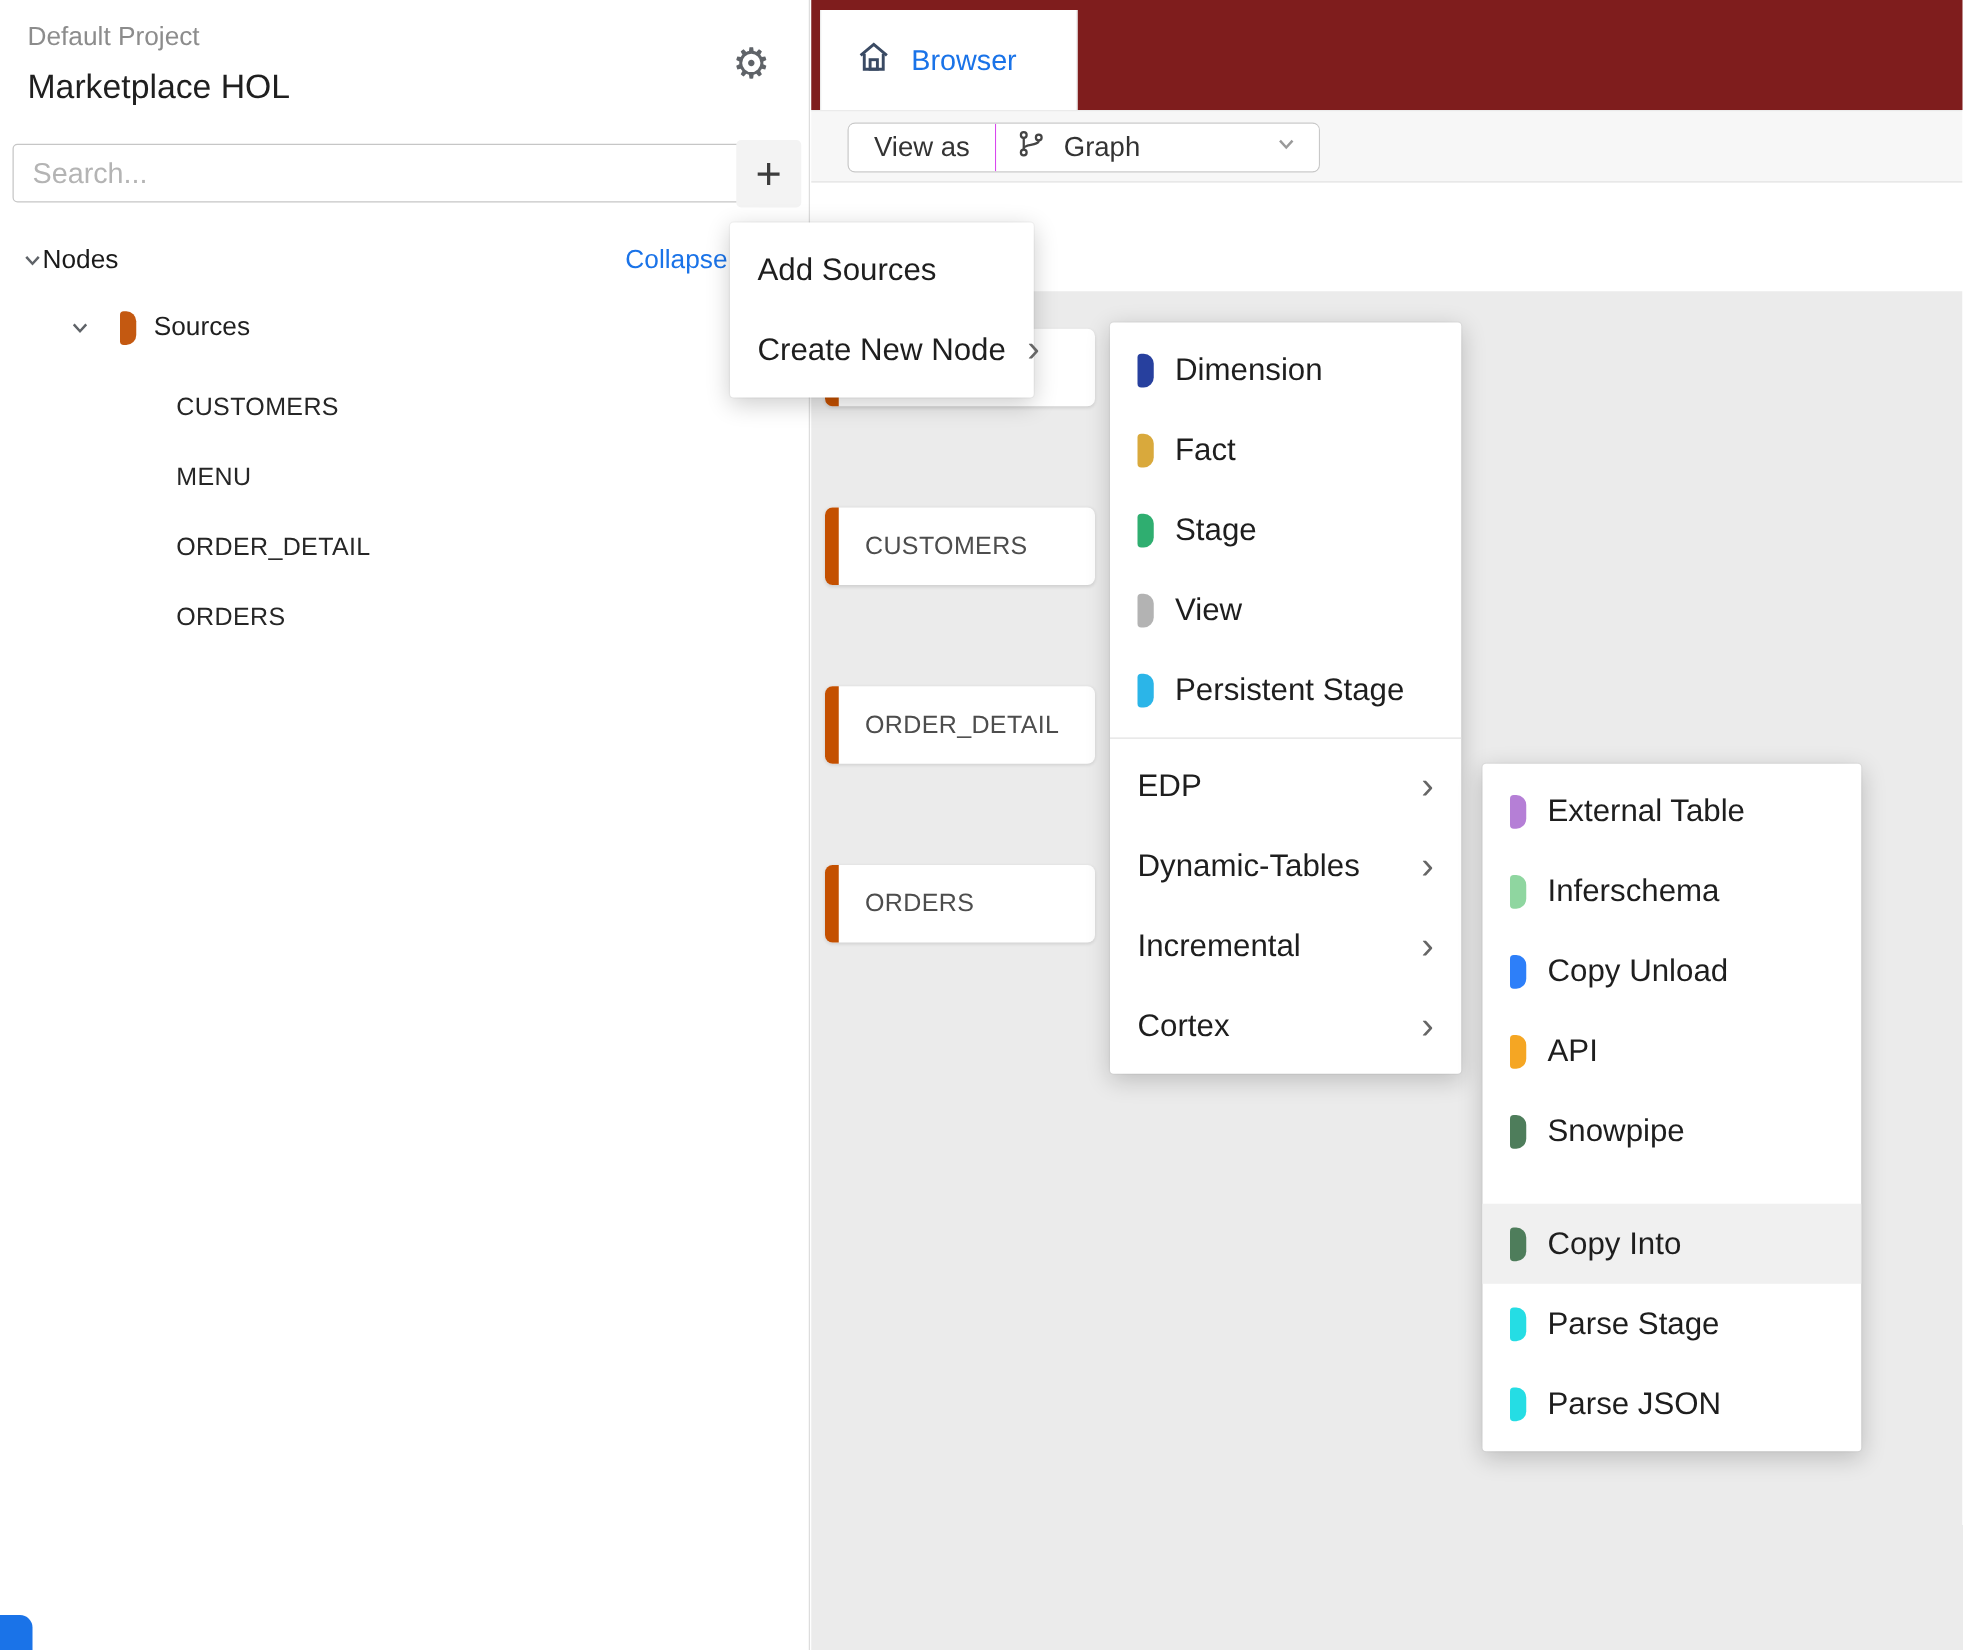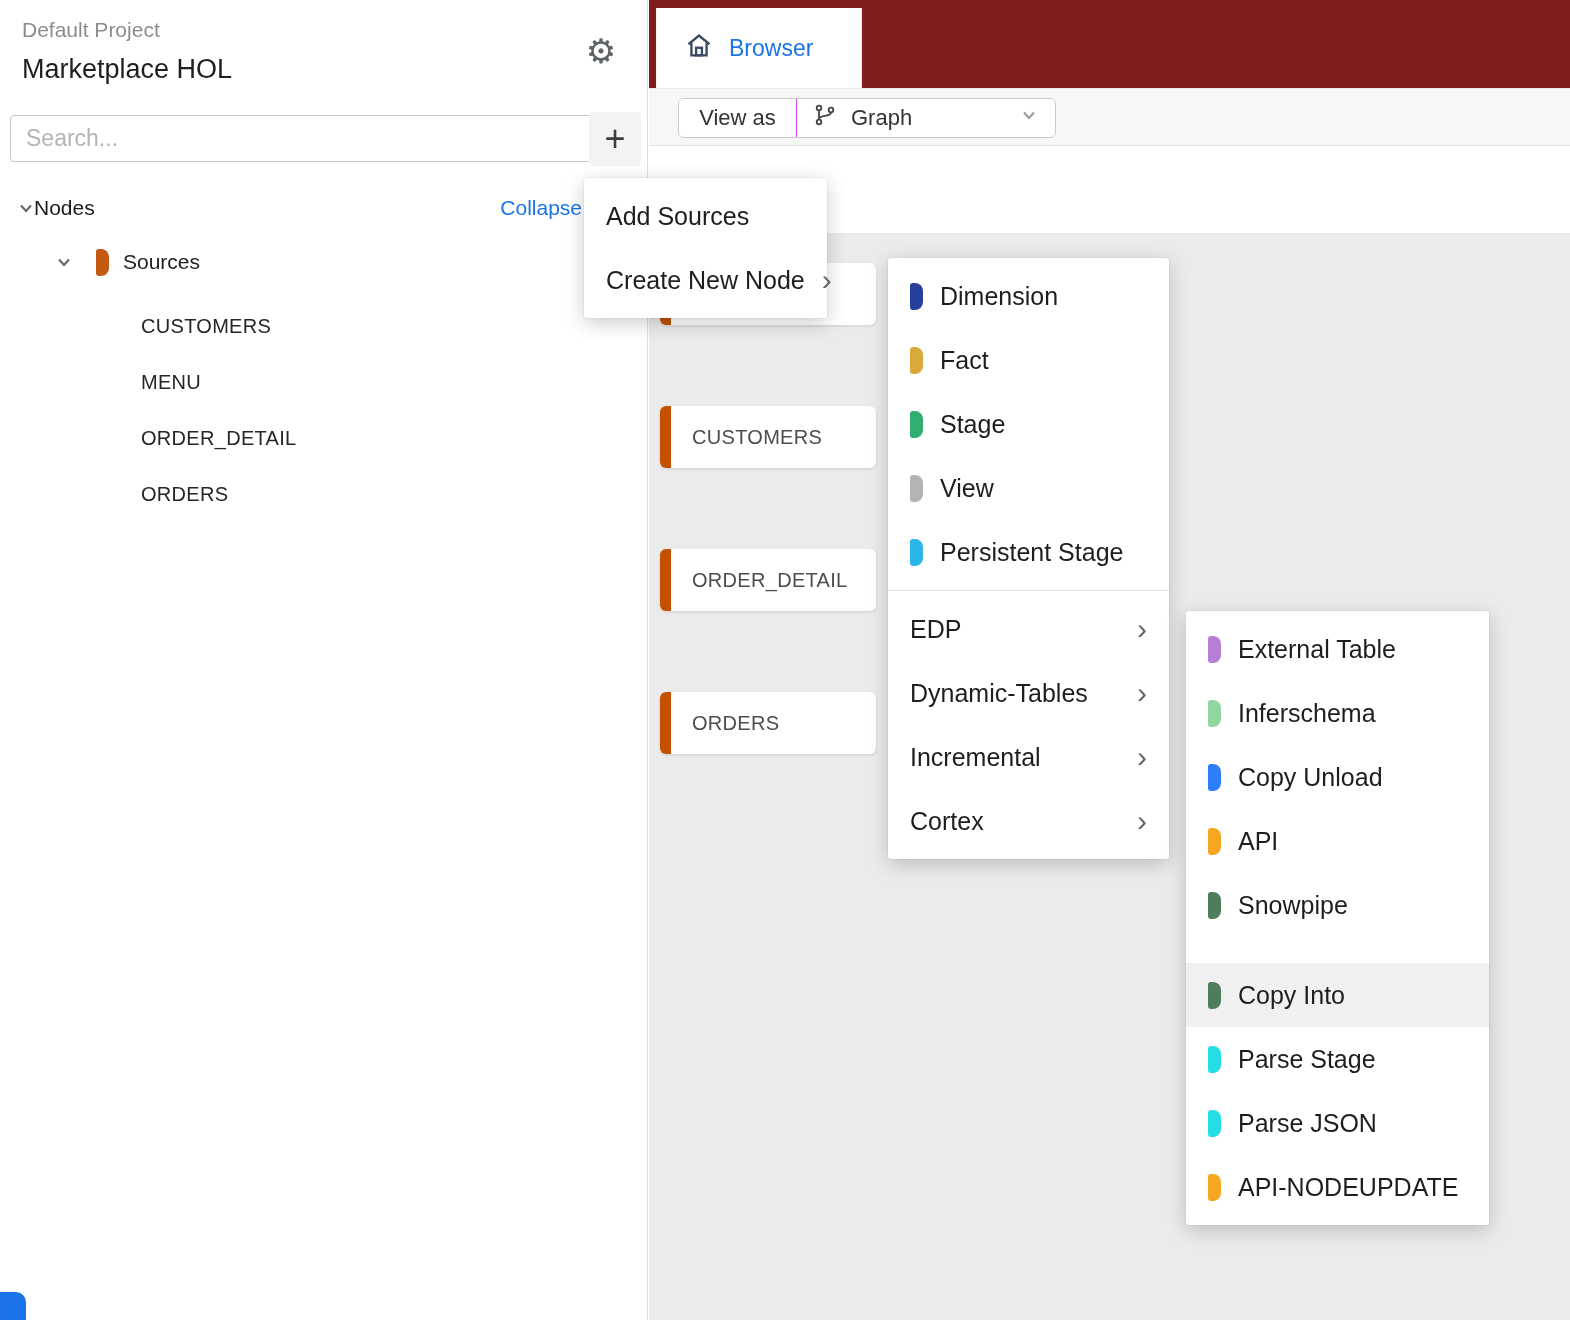--- a/index.html
+++ b/index.html
@@ -259,19 +259,15 @@
     <span class="grow">Copy Into</span>
   </div>
   <div class="menu-item">
     <span class="pill" style="background-color: rgb(37, 221, 228);"></span>
     <span class="grow">Parse Stage</span>
   </div>
   <div class="menu-item">
     <span class="pill" style="background-color: rgb(37, 221, 228);"></span>
     <span class="grow">Parse JSON</span>
   </div>
-  <div class="menu-item">
-    <span class="pill" style="background-color: rgb(245, 166, 35);"></span>
-    <span class="grow">API-NODEUPDATE</span>
-  </div>
 </div>
 
 <div class="chat-badge"></div>
 
 </body></html>

